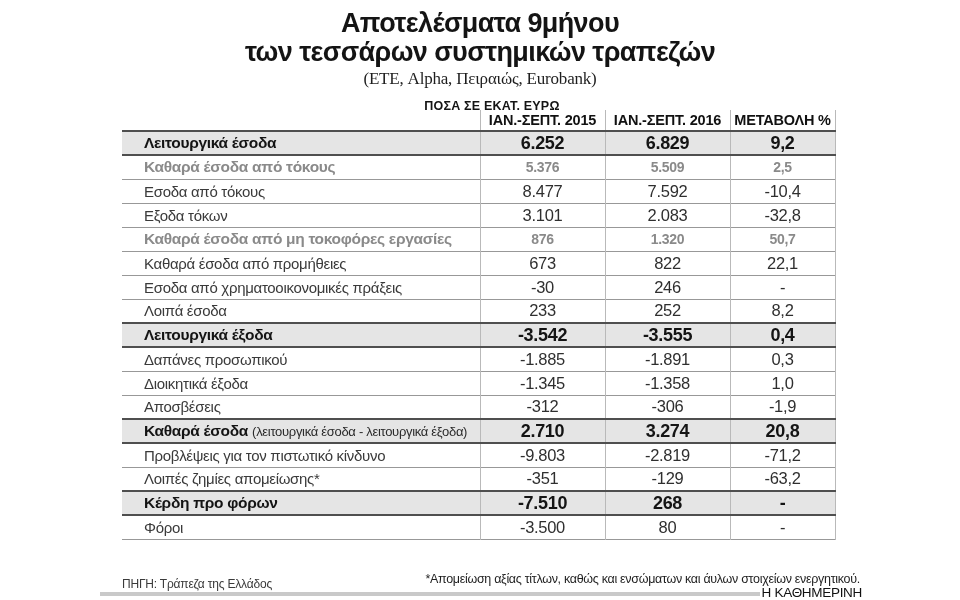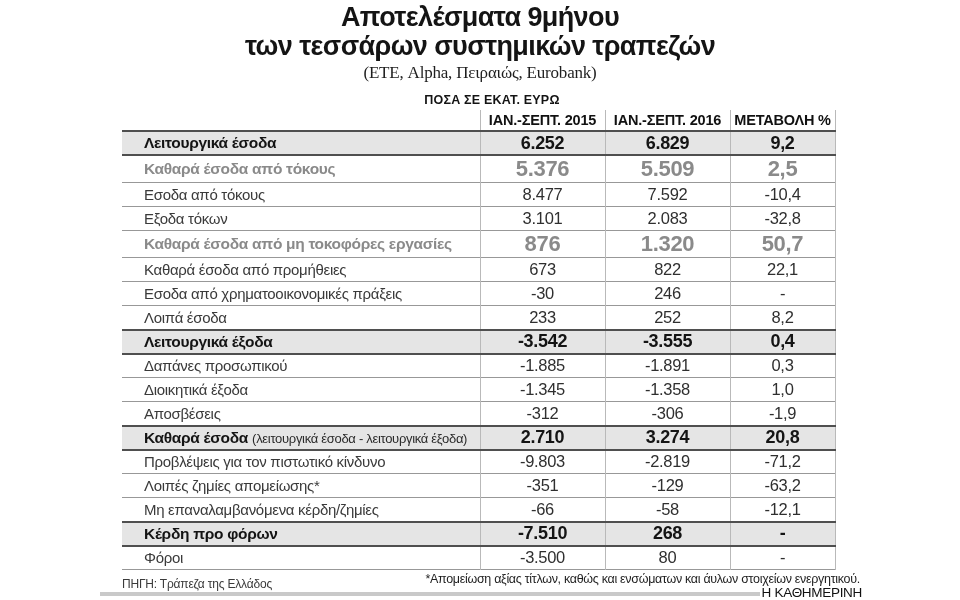--- a/index.html
+++ b/index.html
@@ -1,20 +1,20 @@
 <!DOCTYPE html>
 <html style="--band-bg: #e5e5e5; --band-border: #4f4f4f; --row-border: #989898; --col-divider: #b9b9b9; --subtotal-text: #8a8a8a; --footer-rule: #c9c9c9;"><head>
 <meta charset="utf-8">
 <style>
   * { margin:0; padding:0; box-sizing:border-box; }
   html,body { width:960px; height:600px; background:#ffffff; overflow:hidden;
     font-family:"Liberation Sans","DejaVu Sans",sans-serif; color:#1c1c1c; }
   .page { position:relative; width:960px; height:600px; }
 
-  .titles { position:absolute; top:3px; left:0; width:100%; text-align:center; }
+  .titles { position:absolute; top:9px; left:0; width:100%; text-align:center; }
   .title-line { font-size:27px; font-weight:700; color:#141414; line-height:1.08; letter-spacing:-0.6px; }
   .subtitle { font-size:17px; color:#1e1e1e; margin-top:2px; letter-spacing:-0.2px;font-family:Liberation Serif, serif; }
   .units { font-size:12.5px; font-weight:700; color:#141414; margin-top:10px; letter-spacing:0.2px;padding-left:24px; }
 
   table.results { position:absolute; top:110px; left:122px; width:713px;
     border-collapse:collapse; table-layout:fixed; }
   thead th { height:21px; font-size:14.5px; font-weight:700; color:#111;
     text-align:center; vertical-align:middle; padding:0; letter-spacing:-0.2px; }
   tbody td { height:24px; vertical-align:middle; padding:0 6px; }
   tbody tr { border-top:1px solid var(--row-border); border-bottom:1px solid var(--row-border); }
@@ -22,21 +22,21 @@
   .num.last { border-right:1px solid var(--col-divider); }
   td.num { font-size:16.5px; color:#2f2f2f; letter-spacing:-0.3px; }
   td.label-cell { font-size:15px; color:#3a3a3a; padding-left:22px; letter-spacing:-0.3px;
     white-space:nowrap; overflow:hidden; }
 
   tr.row-band { background:var(--band-bg); border-top:2px solid var(--band-border); border-bottom:2px solid var(--band-border); }
   tr.row-band td.label-cell { font-weight:700; color:#141414; font-size:15.5px; }
   tr.row-band td.num { font-weight:700; color:#141414; font-size:18px; }
 
   tr.row-subtotal td.label-cell { font-weight:700; color:var(--subtotal-text); font-size:15.5px; }
-  tr.row-subtotal td.num { font-weight:700; color:var(--subtotal-text); font-size:22px; }
+  tr.row-subtotal td.num { font-weight:700; color:var(--subtotal-text); font-size:14px; }
 
   .label-note { font-weight:400; font-size:13px; color:#3a3a3a; }
   tr.row-band .label-note { font-weight:400; color:#2a2a2a; }
 
   .source { position:absolute; left:122px; top:577px; font-size:12px; color:#3a3a3a; letter-spacing:-0.2px; }
   .footer-rule { position:absolute; left:100px; top:592px; width:660px; height:4px; background:var(--footer-rule); }
   .footnote { position:absolute; right:100px; top:572px; font-size:12.5px; color:#1e1e1e; letter-spacing:-0.3px; }
   .brand { position:absolute; right:98px; top:585px; font-size:13.5px; font-weight:400; color:#111; letter-spacing:-0.3px; }
 </style>
 </head>
@@ -150,26 +150,20 @@
           <td class="num">-9.803</td>
           <td class="num">-2.819</td>
           <td class="num last">-71,2</td>
         </tr>
         <tr class="row-normal">
           <td class="label-cell"><span>Λοιπές ζημίες απομείωσης*</span></td>
           <td class="num">-351</td>
           <td class="num">-129</td>
           <td class="num last">-63,2</td>
         </tr>
-        <tr class="row-normal">
-          <td class="label-cell"><span>Μη επαναλαμβανόμενα κέρδη/ζημίες</span></td>
-          <td class="num">-66</td>
-          <td class="num">-58</td>
-          <td class="num last">-12,1</td>
-        </tr>
         <tr class="row-band">
           <td class="label-cell"><span>Κέρδη προ φόρων</span></td>
           <td class="num">-7.510</td>
           <td class="num">268</td>
           <td class="num last">-</td>
         </tr>
         <tr class="row-normal">
           <td class="label-cell"><span>Φόροι</span></td>
           <td class="num">-3.500</td>
           <td class="num">80</td>

